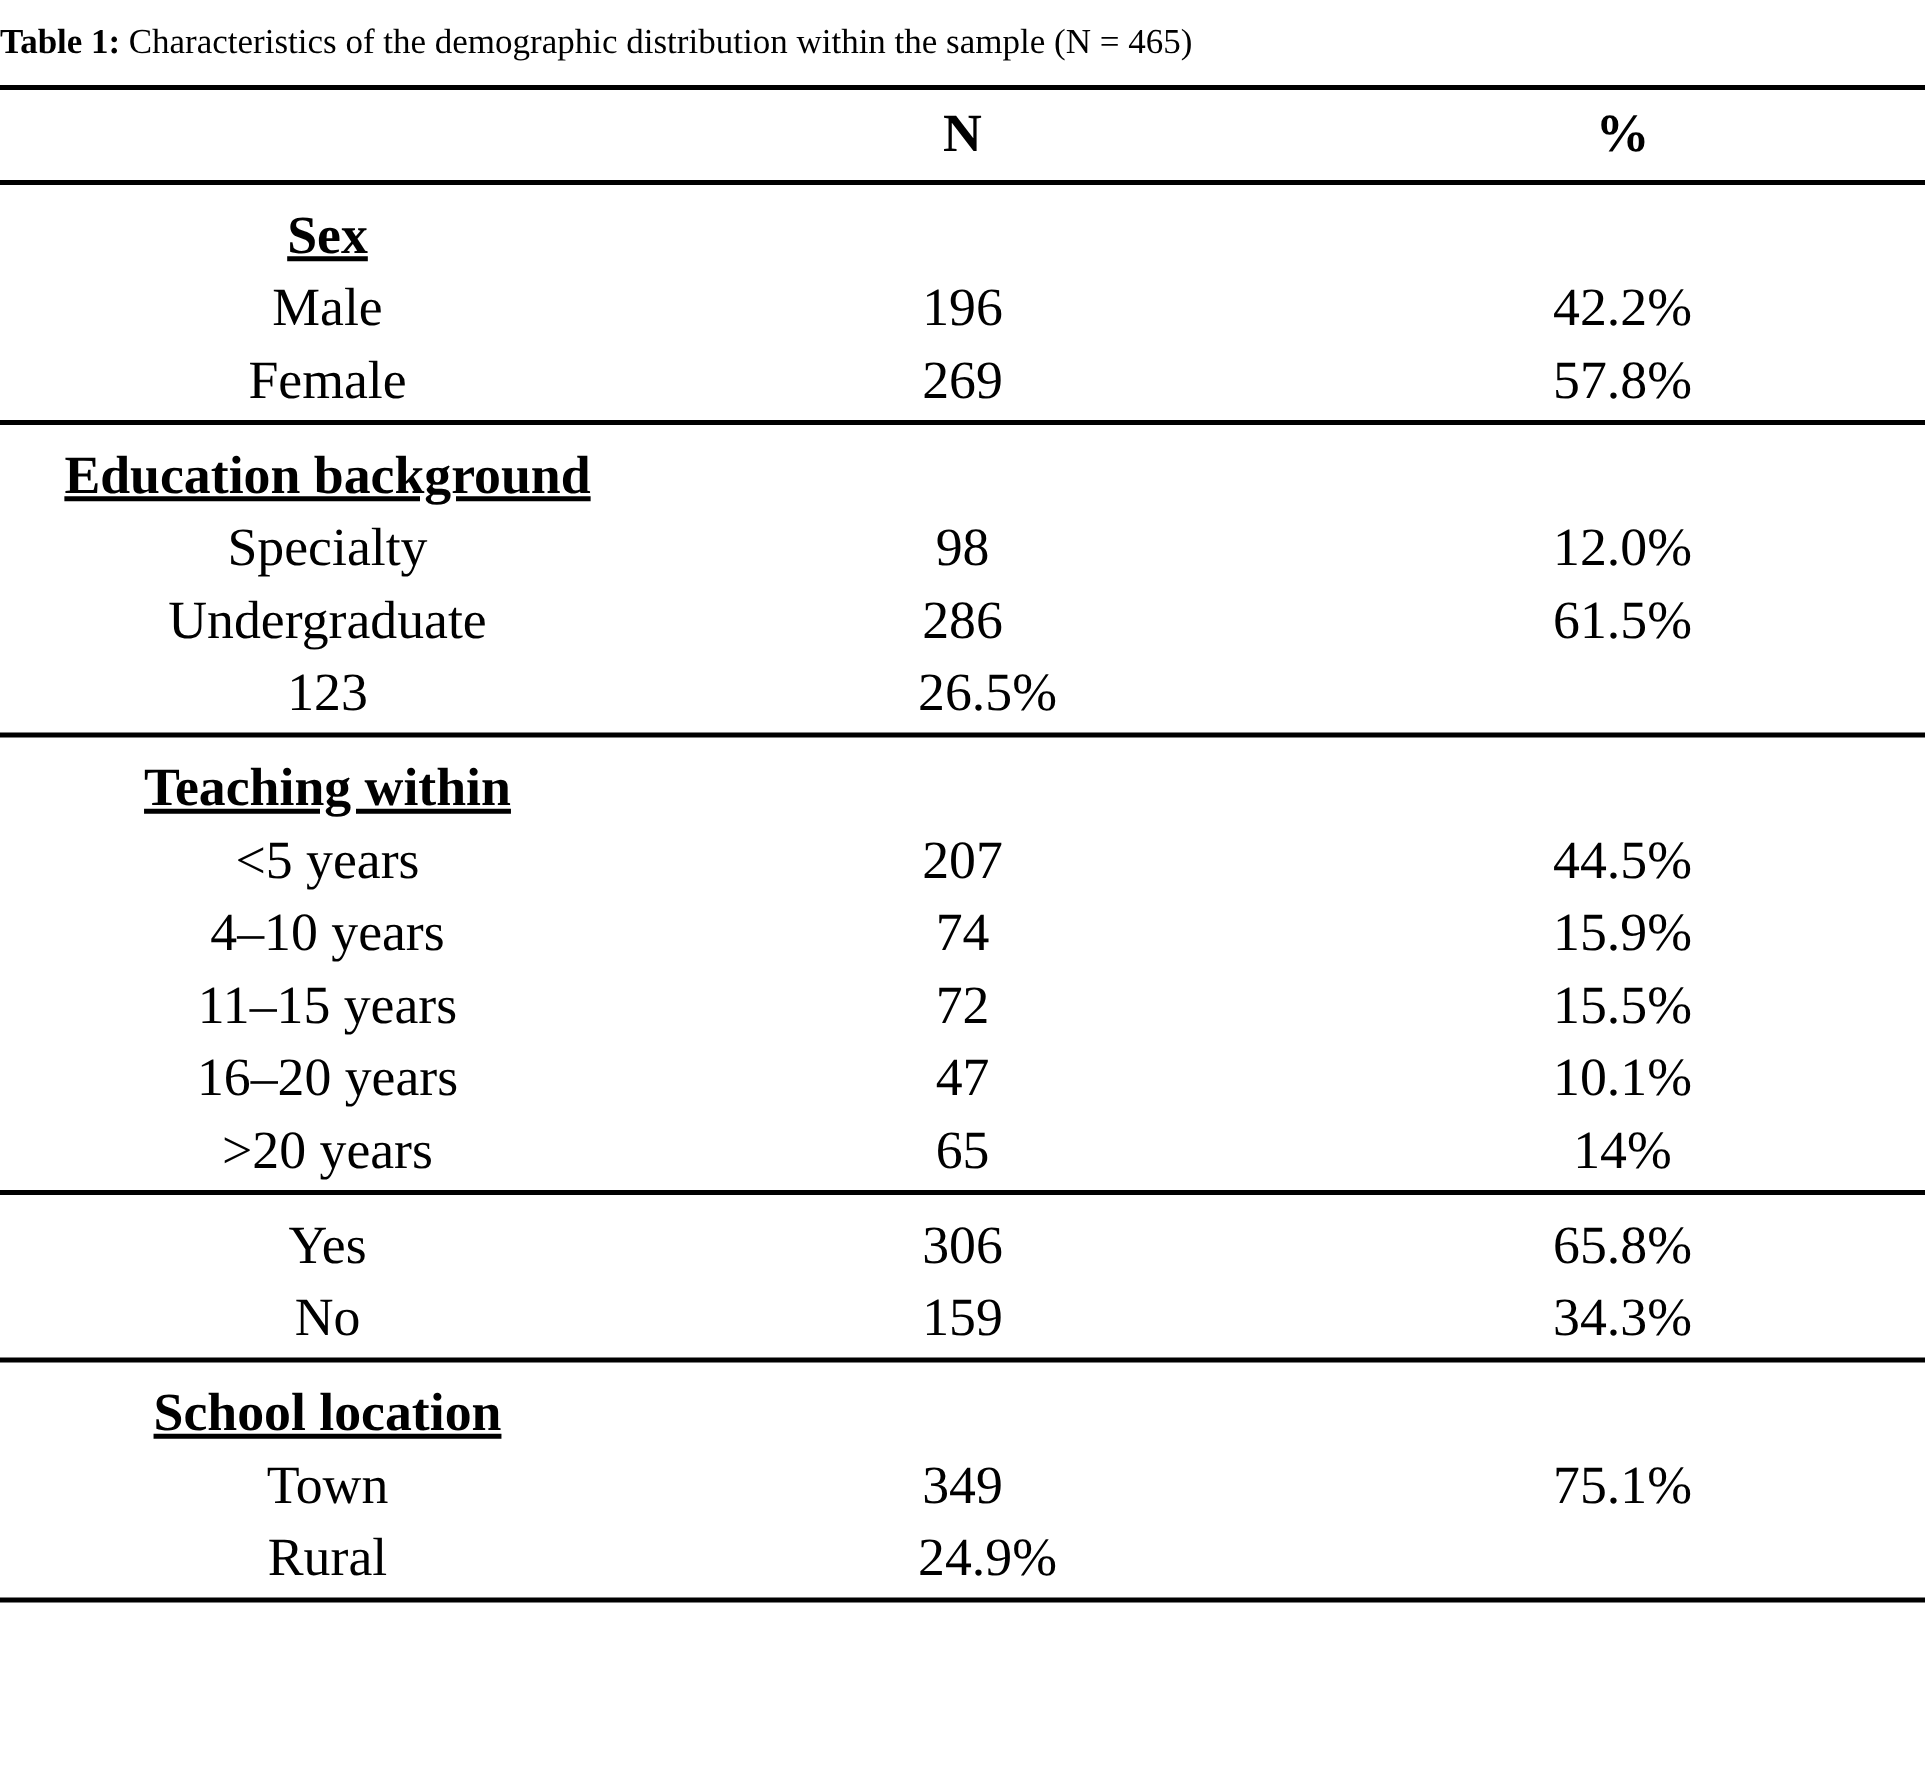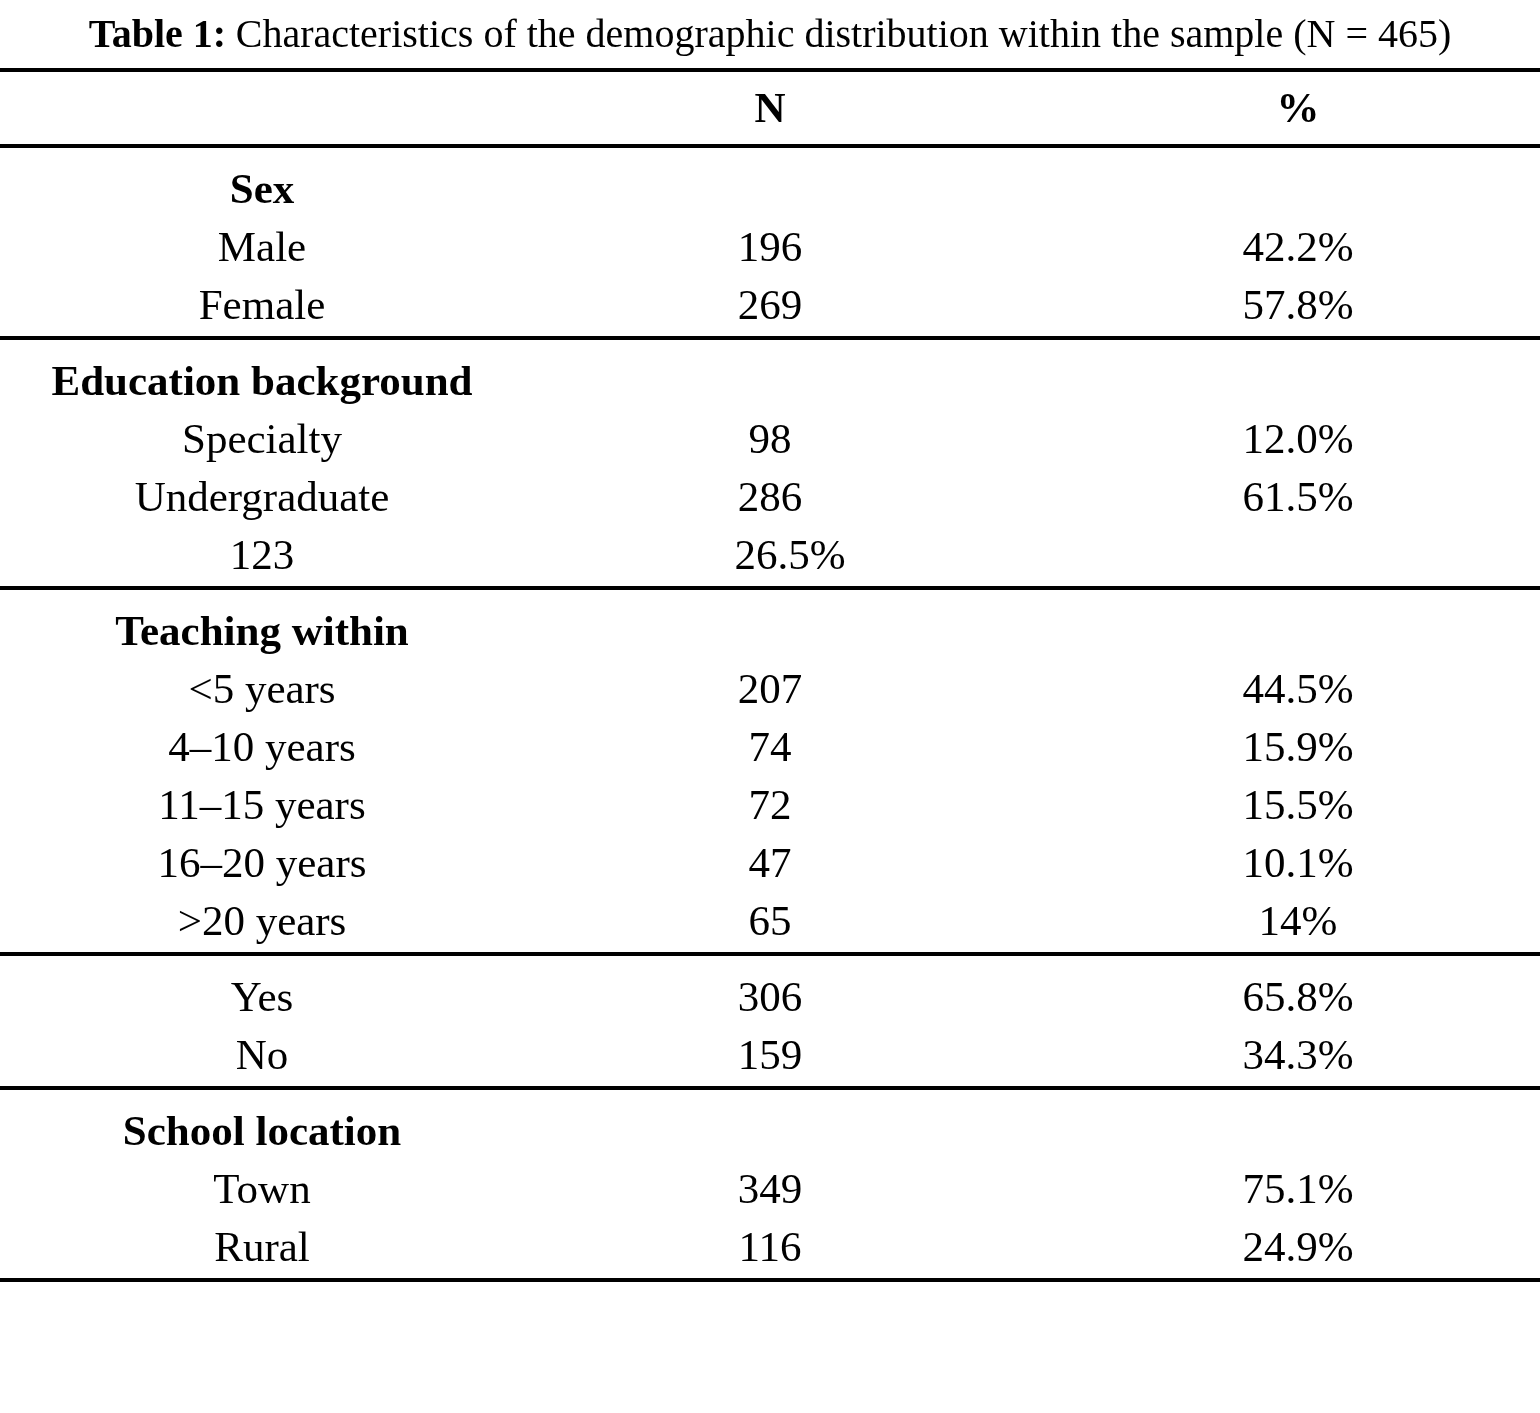--- a/index.html
+++ b/index.html
@@ -12,22 +12,21 @@
     height: 1413px;
     overflow: hidden;
     color: #000000;
     font-family: "Liberation Serif", "DejaVu Serif", serif;
     font-size: 43px;
   }
   .title {
     padding-top: 6px;
     height: 62px;
     line-height: 56px;
-    text-align: center;
-    font-size: 40px;
+    font-size: 28px;
     white-space: nowrap;
     font-family: Liberation Serif, serif;
   }
   .title .bold {
     font-weight: bold;
     margin-right: 0.24em;
   }
   .rule {
     height: 4px;
     background: #000000;
@@ -55,20 +54,21 @@
     left: 20px;
   }
   .section {
     padding: 12px 0 2px 0;
   }
   .sec-line {
     line-height: 58px;
     text-align: center;
     font-weight: bold;
     white-space: nowrap;
+    text-decoration: underline;
   }
 </style>
 </head>
 <body>
 
 <div class="title">
   <span class="bold">Table 1:</span><span>Characteristics of the demographic distribution within the sample (N = 465)</span>
 </div>
 
 <div class="rule"></div>
@@ -184,18 +184,17 @@
       <div class="sec-line"></div>
     </div>
   </div>
   <div class="row data-row">
     <div class="cell">Town</div>
     <div class="cell">349</div>
     <div class="cell c3">75.1%</div>
   </div>
   <div class="row data-row">
     <div class="cell">Rural</div>
-    <div class="cell">116</div>
     <div class="cell c3">24.9%</div>
   </div>
 </div>
 
 <div class="rule"></div>
 
 </body></html>

